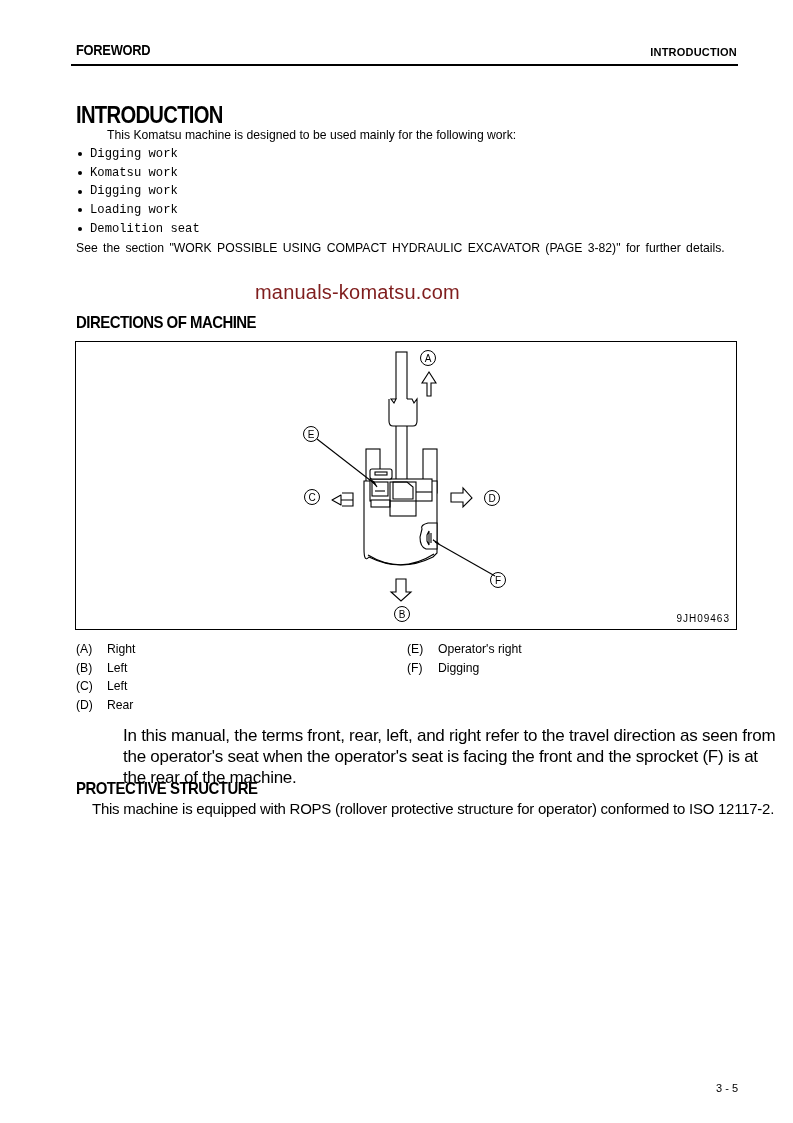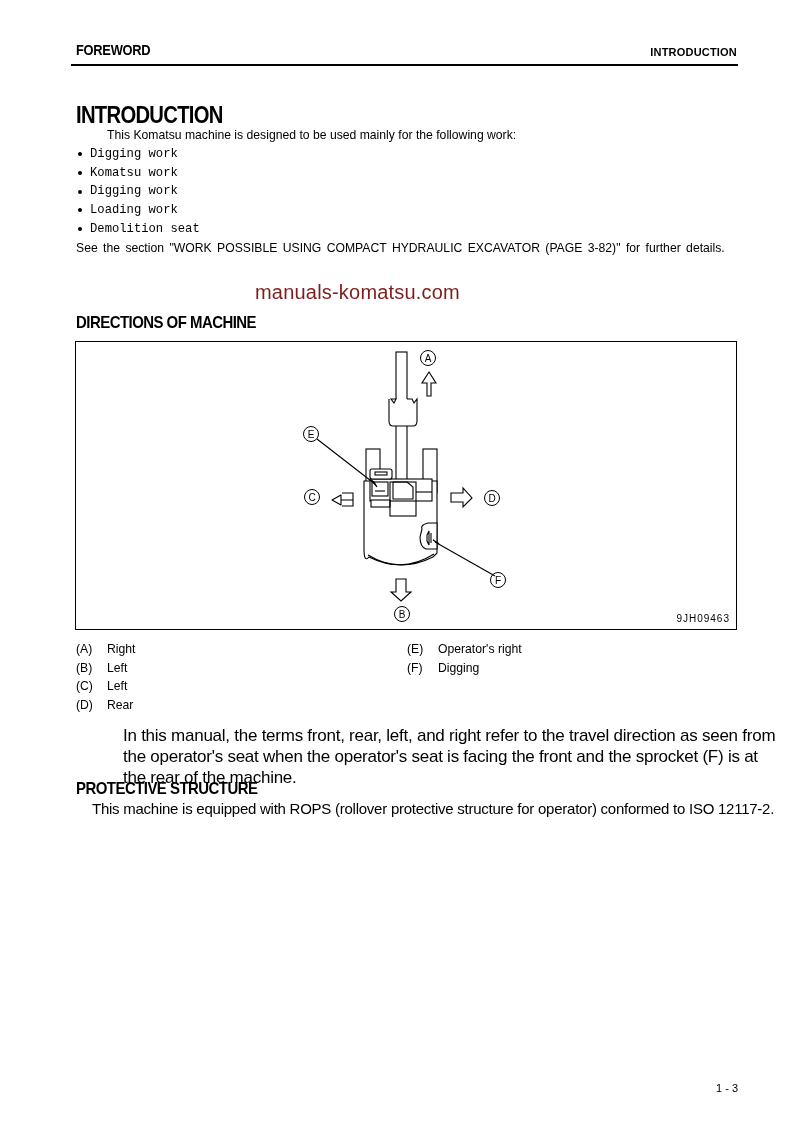--- a/index.html
+++ b/index.html
@@ -161,13 +161,13 @@
         <span>Digging</span>
       </div>
   </div>
 </div>
 
 <p class="abs para2">In this manual, the terms front, rear, left, and right refer to the travel direction as seen from the operator's seat when the operator's seat is facing the front and the sprocket (F) is at the rear of the machine.</p>
 
 <h2 class="abs h2 h2-prot">PROTECTIVE STRUCTURE</h2>
 <p class="abs prot-p">This machine is equipped with ROPS (rollover protective structure for operator) conformed to ISO 12117-2.</p>
 
-<div class="abs page-num">1 - 3</div>
+<div class="abs page-num">3 - 5</div>
 
 </body></html>

